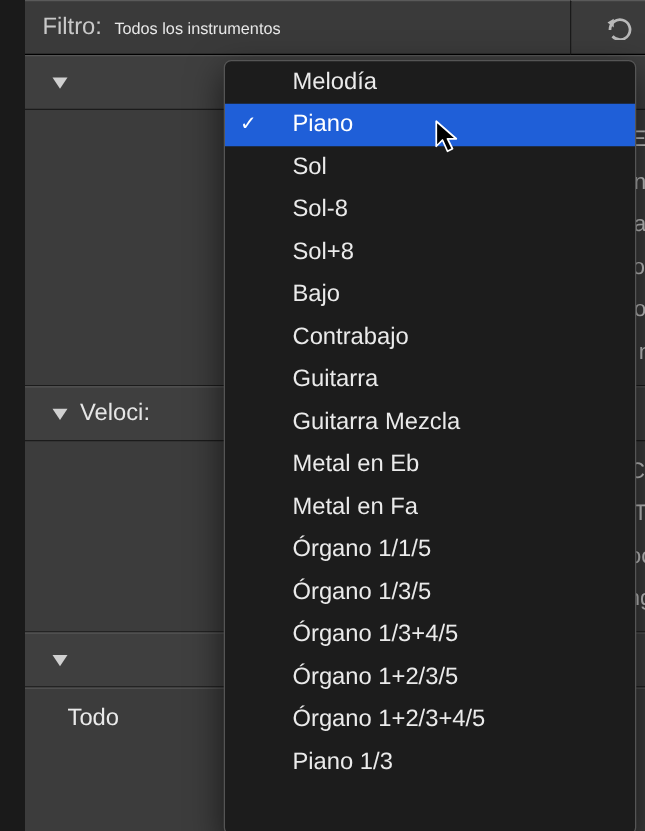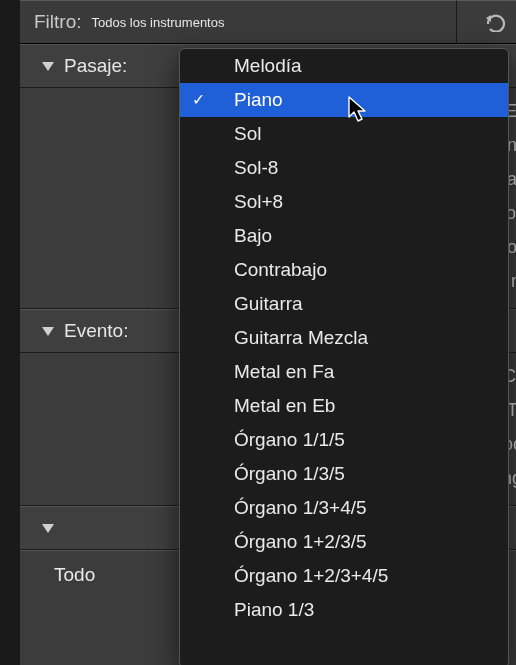--- a/index.html
+++ b/index.html
@@ -167,21 +167,20 @@
     <svg width="26" height="20" viewBox="0 0 26 20">
       <path d="M4 12 A8 8 0 1 1 6 17" fill="none" stroke="#cfcfcf" stroke-width="2.2"></path>
       <path d="M2 6 L7 3 L7 10 Z" fill="#cfcfcf"></path>
     </svg>
   </div>
 
   <div class="panel">
 
     <div class="section-header">
       <span class="tri"></span>
-      <span>Pasaje:</span>
     </div>
     <div class="rows" id="pasaje-rows">
         <div class="row">
           <span class="row-label">Es</span>
         </div>
         <div class="row">
           <span class="row-label">Cuanti</span>
         </div>
         <div class="row">
           <span class="row-label">Interpretac</span>
@@ -192,21 +191,21 @@
         <div class="row">
           <span class="row-label">Sin superpos</span>
         </div>
         <div class="row">
           <span class="row-label">Puntillos m</span>
         </div>
       </div>
 
     <div class="section-header">
       <span class="tri"></span>
-      <span>Evento:</span>
+      <span>Veloci:</span>
     </div>
     <div class="rows" id="evento-rows">
         <div class="row">
           <span class="row-label">Ca</span>
         </div>
         <div class="row">
           <span class="row-label">To</span>
         </div>
         <div class="row">
           <span class="row-label">Veloci</span>
@@ -248,24 +247,24 @@
       <div class="menu-item">
         <span>Contrabajo</span>
       </div>
       <div class="menu-item">
         <span>Guitarra</span>
       </div>
       <div class="menu-item">
         <span>Guitarra Mezcla</span>
       </div>
       <div class="menu-item">
+        <span>Metal en Eb</span>
+      </div>
+      <div class="menu-item">
         <span>Metal en Fa</span>
-      </div>
-      <div class="menu-item">
-        <span>Metal en Eb</span>
       </div>
       <div class="menu-item">
         <span>Órgano 1/1/5</span>
       </div>
       <div class="menu-item">
         <span>Órgano 1/3/5</span>
       </div>
       <div class="menu-item">
         <span>Órgano 1/3+4/5</span>
       </div>

